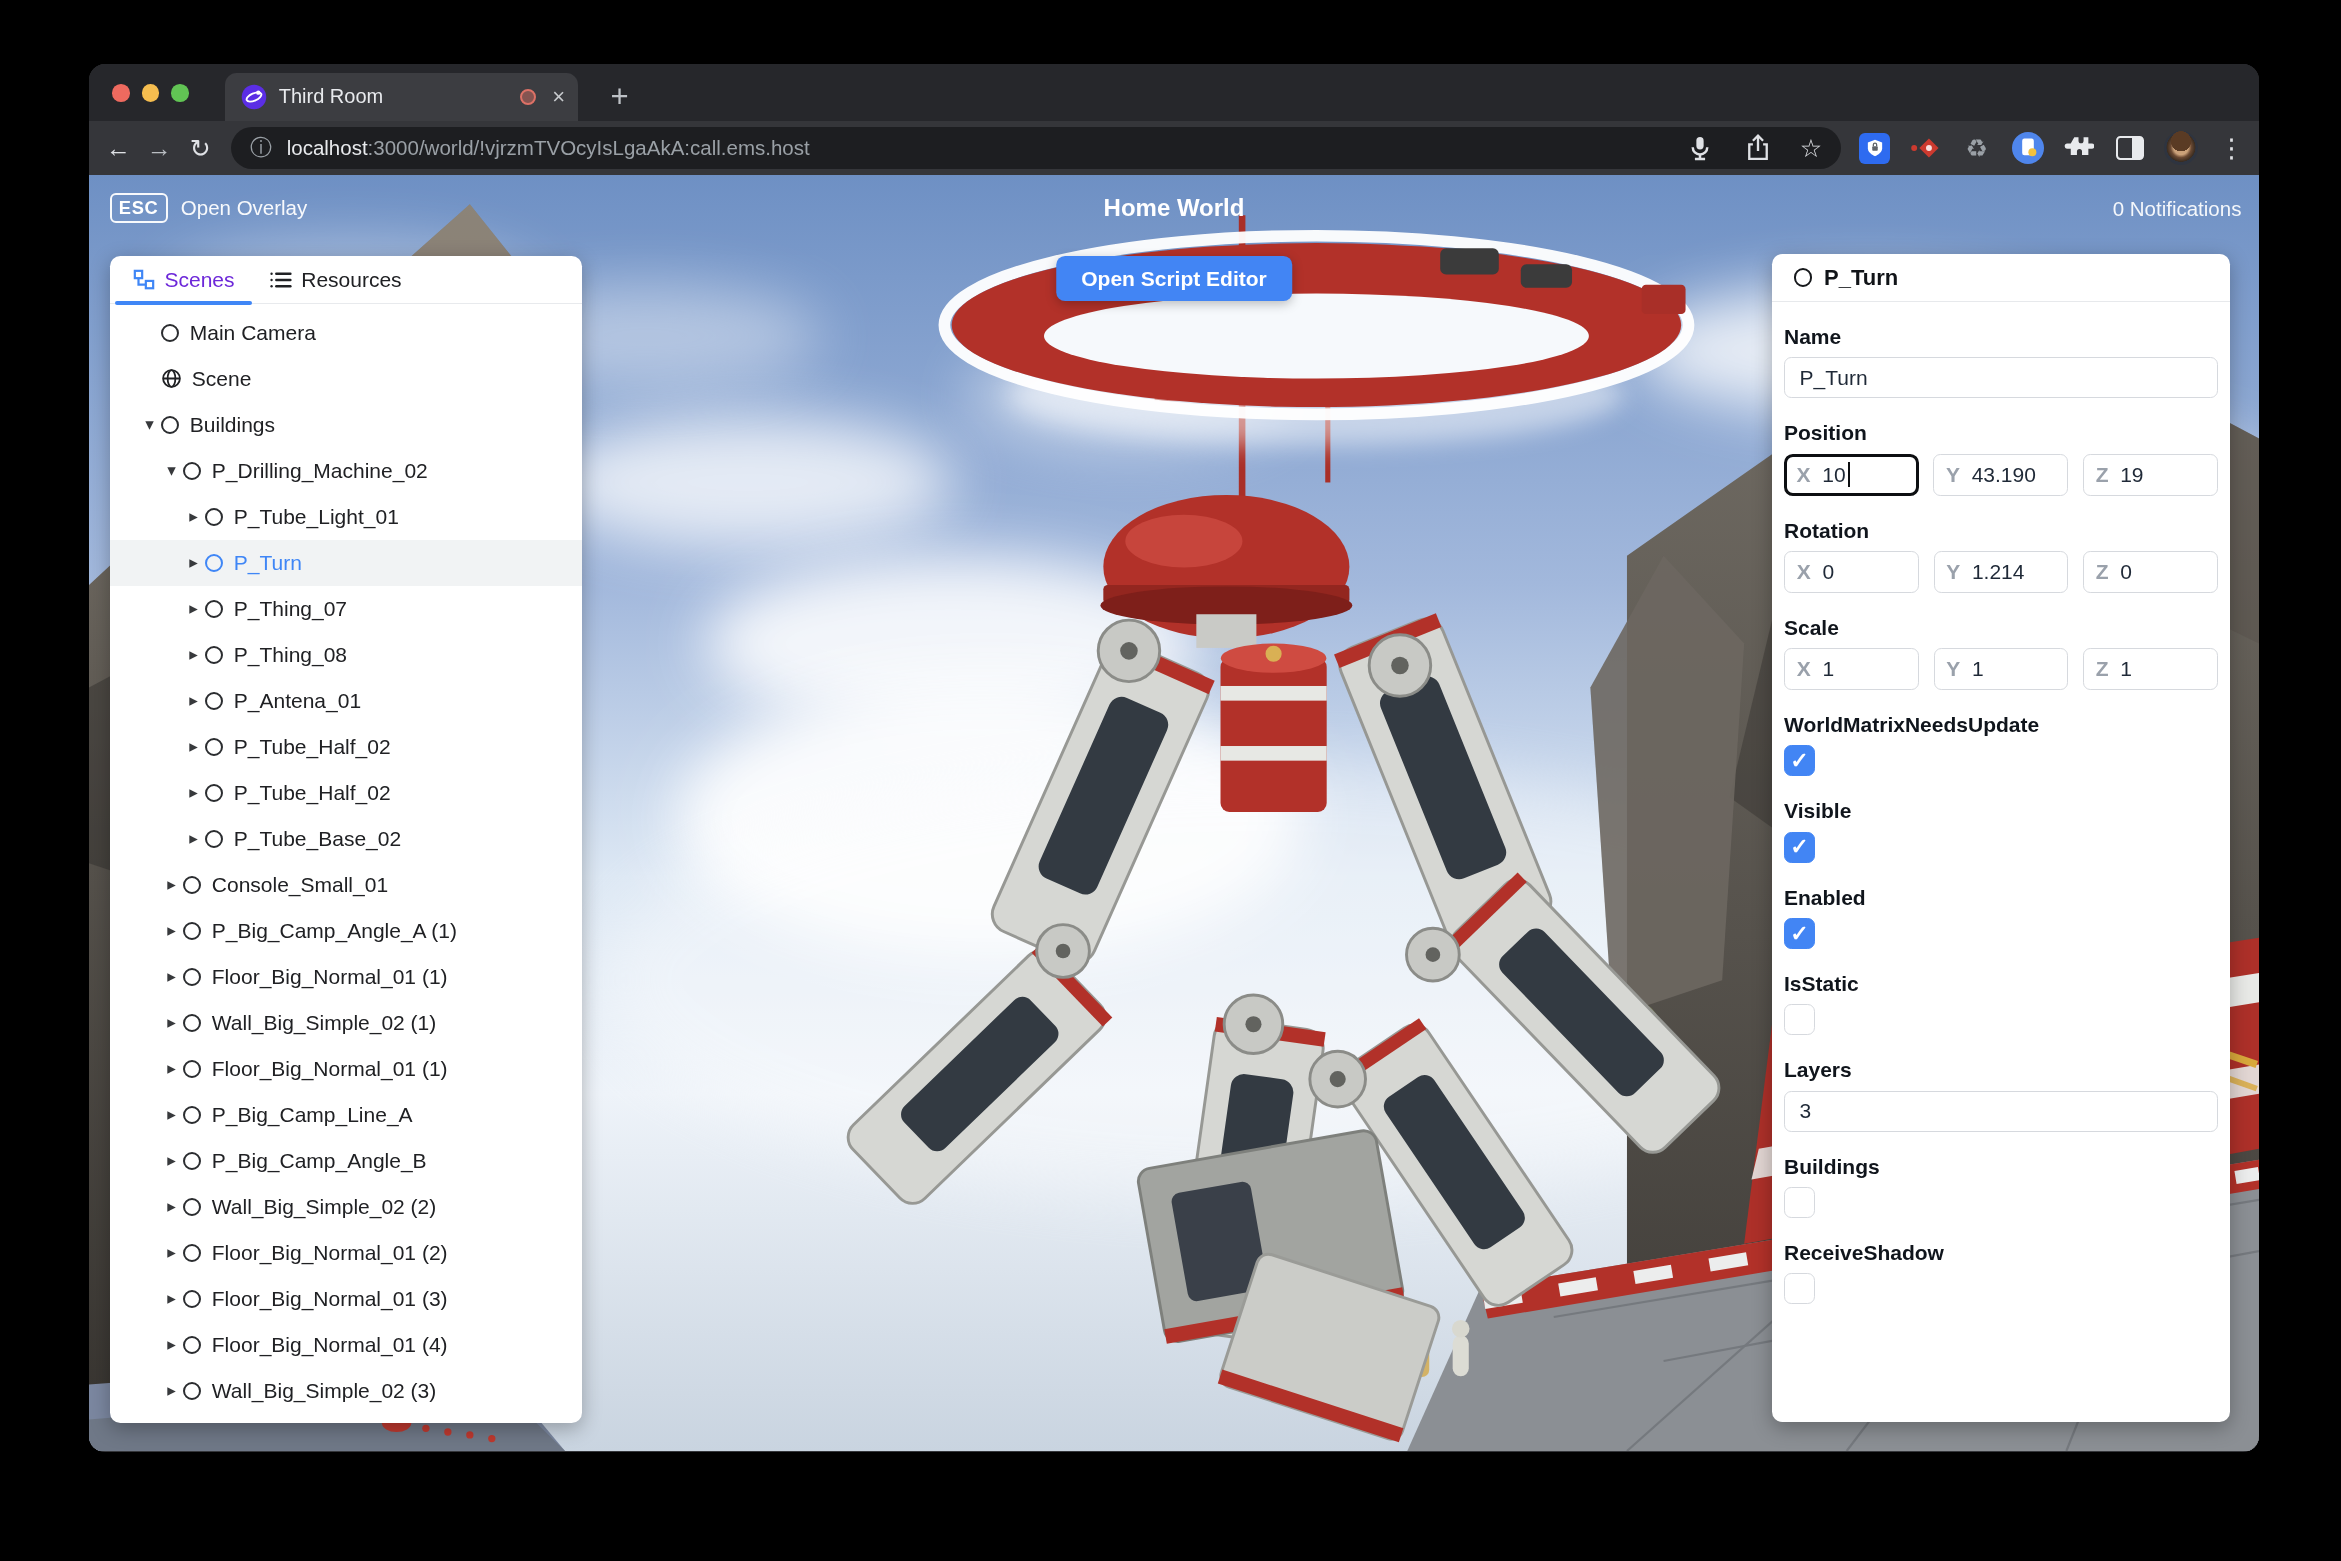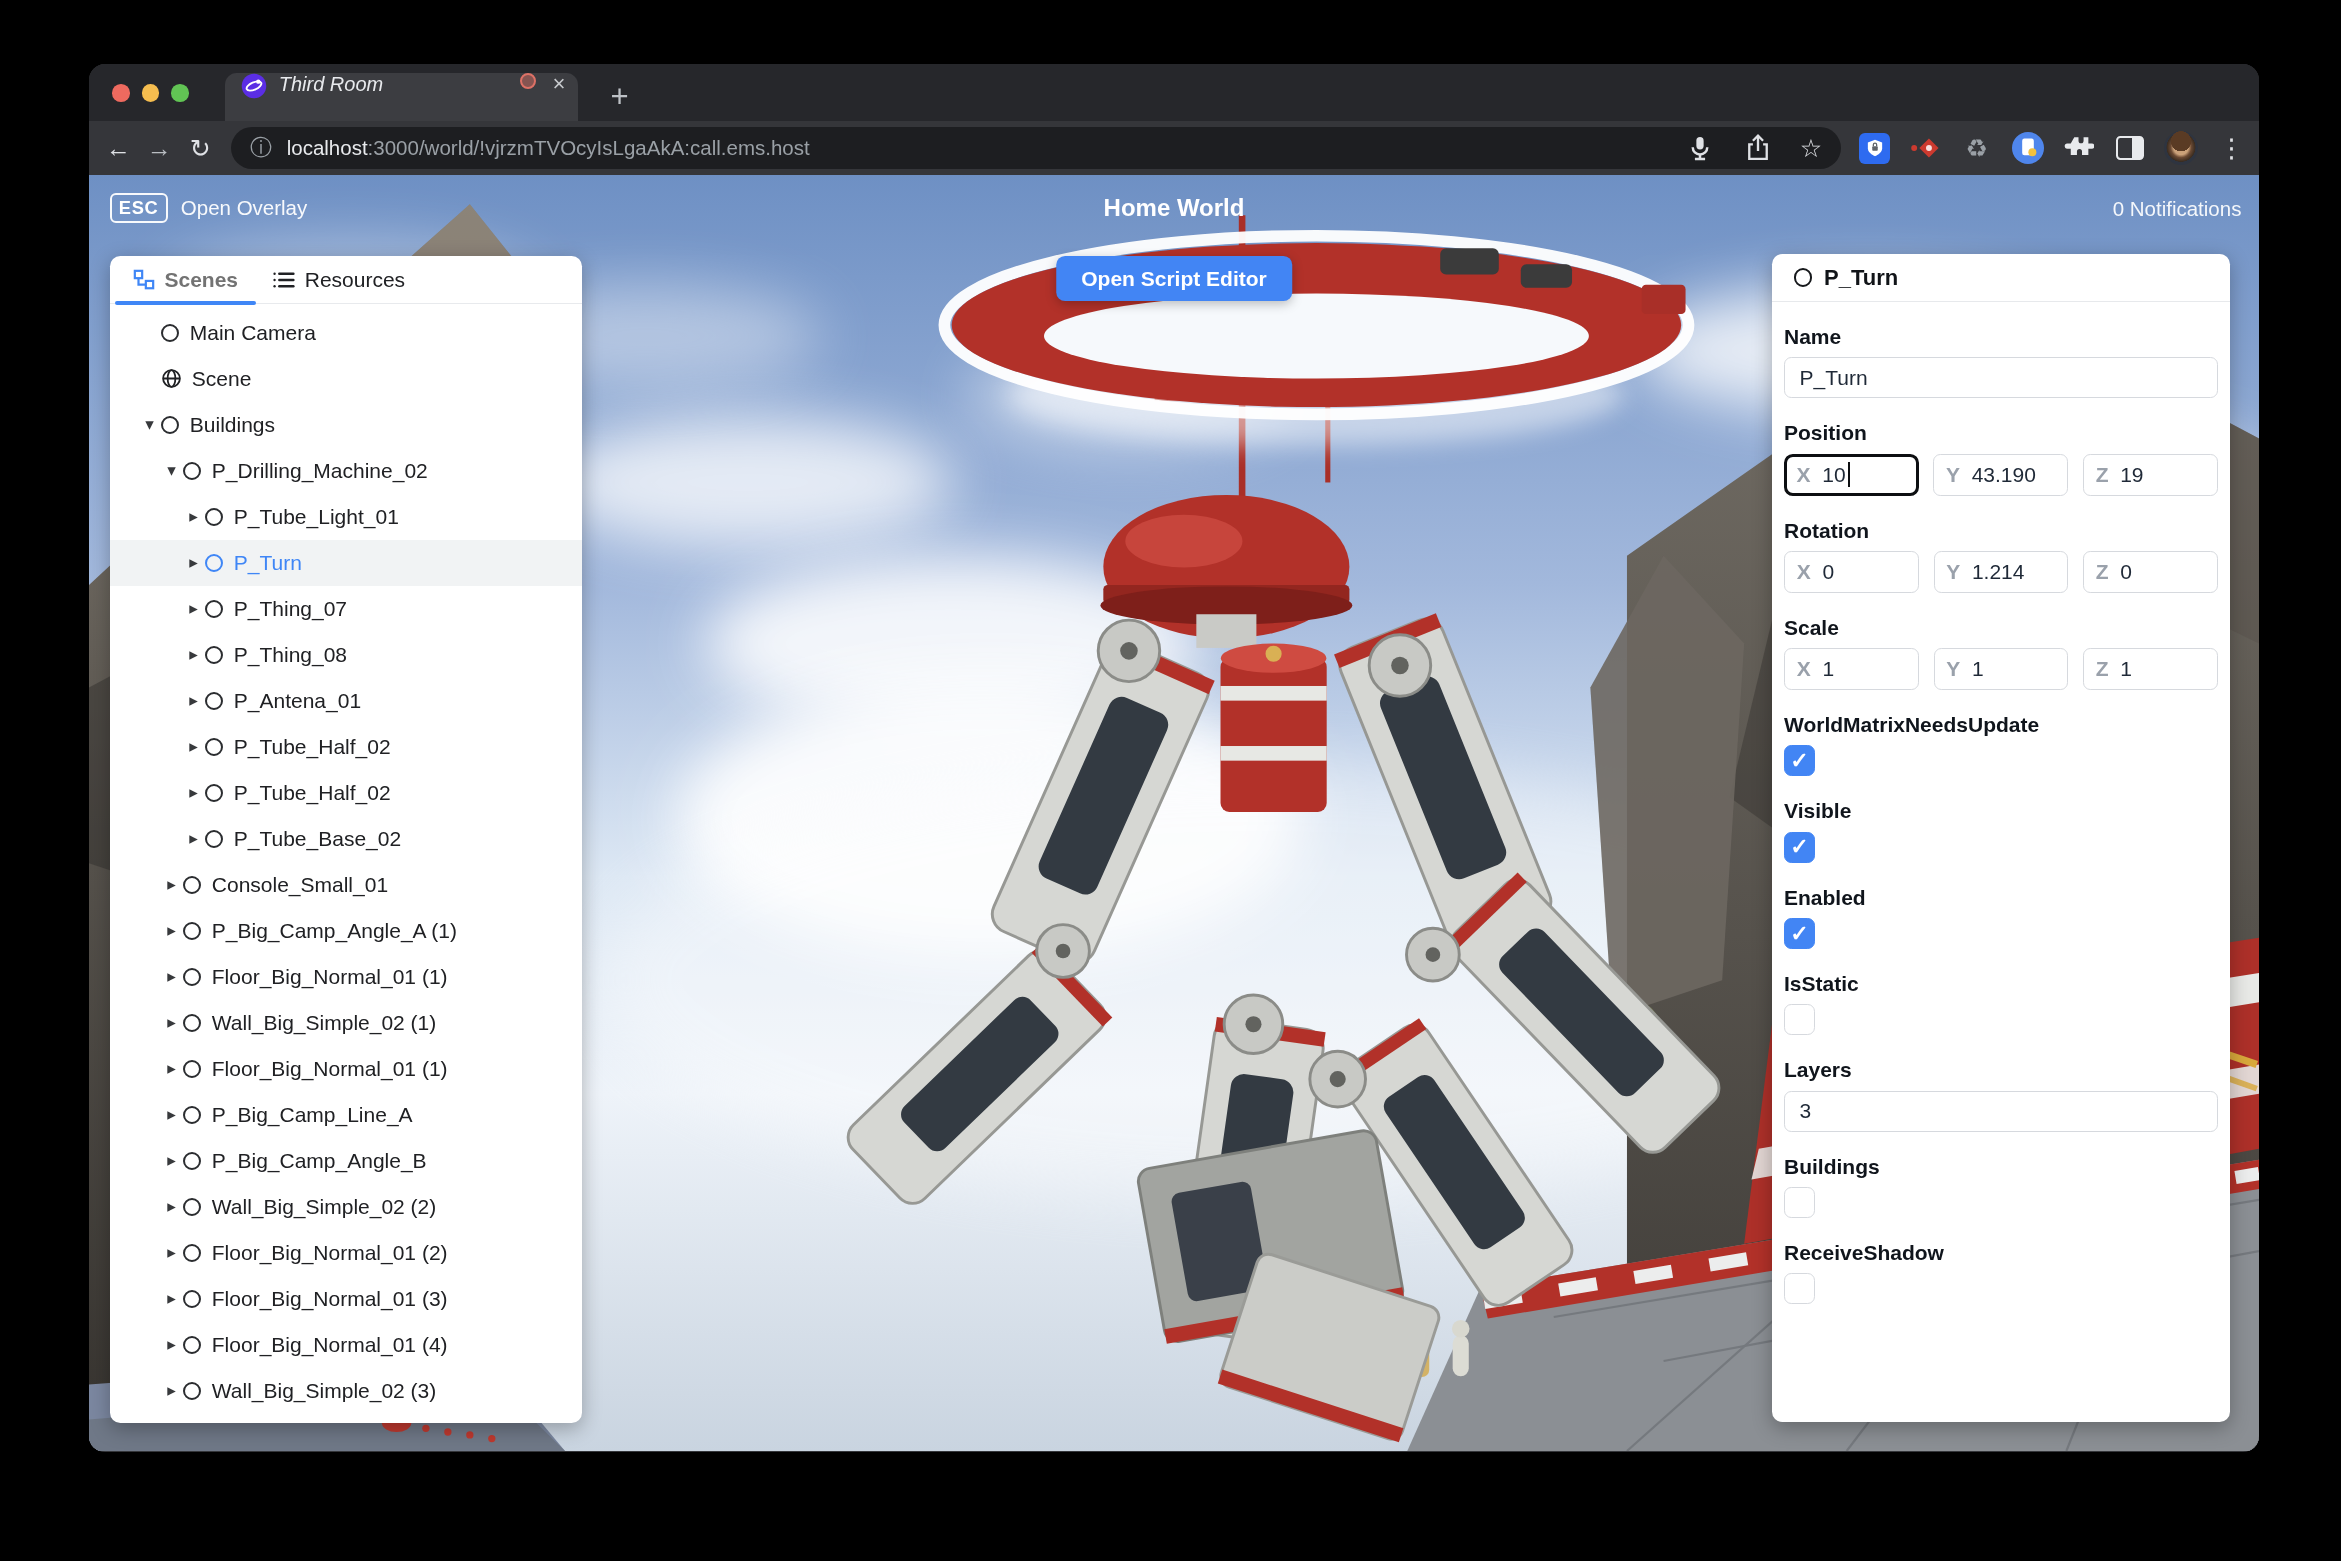--- a/index.html
+++ b/index.html
@@ -8,21 +8,21 @@
   .stage{position:relative;width:2342px;height:1561px;background:#000;overflow:hidden;}
 
   
   .window{position:absolute;left:89px;top:64px;width:2170px;height:1388px;border-radius:16px;overflow:hidden;background:#35363a;box-shadow:0 17.6px 59px rgba(0,0,0,.7);}
 
   
   .tabstrip{position:relative;height:57px;background:#26272b;}
   .traffic{position:absolute;top:20px;left:23.4px;display:flex;gap:11.7px;}
   .traffic span{width:17.6px;height:17.6px;border-radius:50%;display:block;}
   .t-red{background:#ee6a5f;} .t-yellow{background:#f5bd4f;} .t-green{background:#61c454;}
-  .tab{position:absolute;left:136px;top:8.8px;width:353px;height:48px;background:#3c3d41;border-radius:11.7px 11.7px 0 0;display:flex;align-items:flex-start;padding:0 13px 0 16px;font-style:italic;}
+  .tab{position:absolute;left:136px;top:8.8px;width:353px;height:48px;background:#3c3d41;border-radius:11.7px 11.7px 0 0;display:flex;align-items:center;padding:0 13px 0 16px;}
   .tab-title{color:#e8eaed;font-size:20px;margin-left:11.7px;flex:1;white-space:nowrap;overflow:hidden;}
   .rec-ind{width:16px;height:16px;border:2.9px solid #dd7166;border-radius:50%;background:rgba(221,113,102,.45);margin-right:16px;flex:none;}
   .tab-close{color:#c7cacd;font-size:22px;line-height:1;flex:none;}
   .newtab{position:absolute;left:513px;top:14.6px;width:35px;height:35px;color:#bdc1c6;font-size:31px;line-height:35px;text-align:center;border-radius:5.9px;}
 
   
   .toolbar{position:relative;height:54px;background:#35363a;display:flex;align-items:center;}
   .nav-btn{width:41px;text-align:center;font-size:25px;color:#dfe1e5;flex:none;}
   .nav-btn.back{margin-left:8.8px;}
   .nav-btn.fwd{color:#b9bdc2;}
@@ -53,21 +53,21 @@
   .esc-key{border:2.2px solid rgba(255,255,255,.95);border-radius:5.9px;font-size:18.3px;font-weight:600;padding:2.2px 7.3px;letter-spacing:0.7px;}
   .esc-label{font-size:20.5px;font-weight:400;opacity:.95;}
   .world-title{position:absolute;left:50%;top:19px;transform:translateX(-50%);color:#fff;font-size:24px;font-weight:600;}
   .notif{position:absolute;right:17.6px;top:22px;color:rgba(255,255,255,.92);font-size:20.5px;}
   .script-btn{position:absolute;left:50%;top:81px;transform:translateX(-50%);background:#4285f4;color:#fff;font-size:21px;font-weight:600;padding:0 25px;height:45px;line-height:45px;border-radius:8.8px;box-shadow:0 2.9px 10.3px rgba(0,0,0,.25);white-space:nowrap;}
 
   
   .left-panel{position:absolute;left:20.5px;top:81px;width:472px;height:1167px;background:#fff;border-radius:10.3px;box-shadow:0 5.9px 20.5px rgba(0,0,0,.28);overflow:hidden;}
   .lp-tabs{display:flex;align-items:stretch;height:48px;border-bottom:1.5px solid #e8eaed;padding-left:5.9px;}
   .lp-tab{display:flex;align-items:center;gap:9.5px;padding:0 17.6px;font-size:21px;font-weight:500;color:#202124;position:relative;}
-  .lp-tab.active{color:#737373;font-weight:bold;}
+  .lp-tab.active{color:#6d28d9;}
   .lp-tab.active::after{content:"";position:absolute;left:0;right:0;bottom:-1.5px;height:3.7px;background:#3f86f6;border-radius:2.2px;}
   .tree{padding-top:5.9px;}
   .trow{display:flex;align-items:center;height:46px;font-size:21px;color:#202124;}
   .trow .arrow{width:22px;text-align:center;font-size:17px;color:#37393c;flex:none;}
   .trow .circ{width:18.3px;height:18.3px;border:2.2px solid #2b2d30;border-radius:50%;margin:0 10.3px 0 0.7px;flex:none;}
   .trow .lbl{white-space:nowrap;}
   .lvl0{padding-left:29px;} .lvl1{padding-left:29px;} .lvl2{padding-left:51px;} .lvl3{padding-left:73px;}
   .no-arrow .arrow{visibility:hidden;}
   .trow.selected{background:#f1f3f4;}
   .trow.selected .lbl{color:#3f86f6;}

